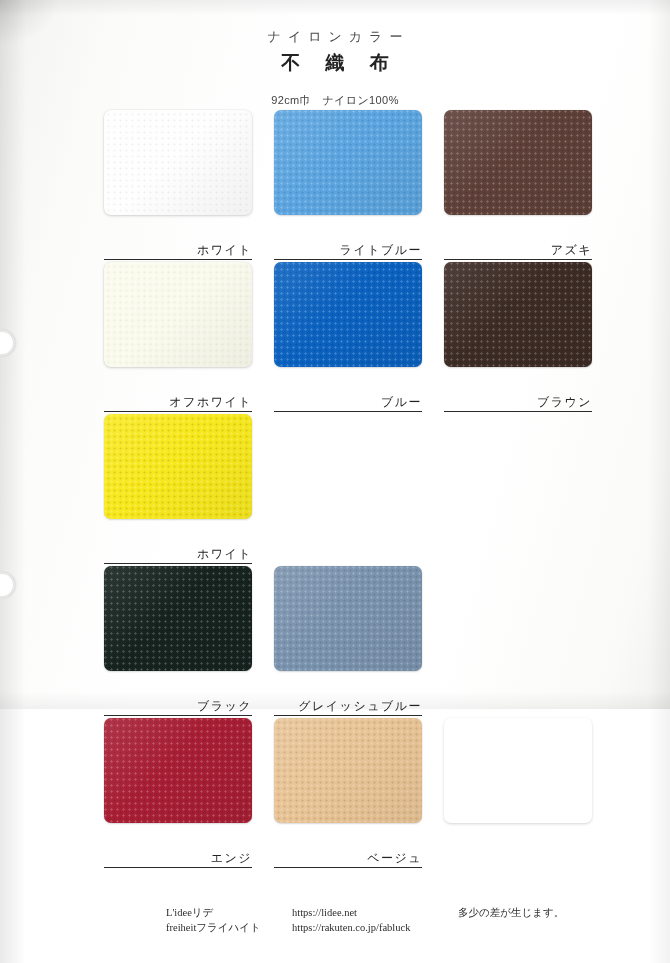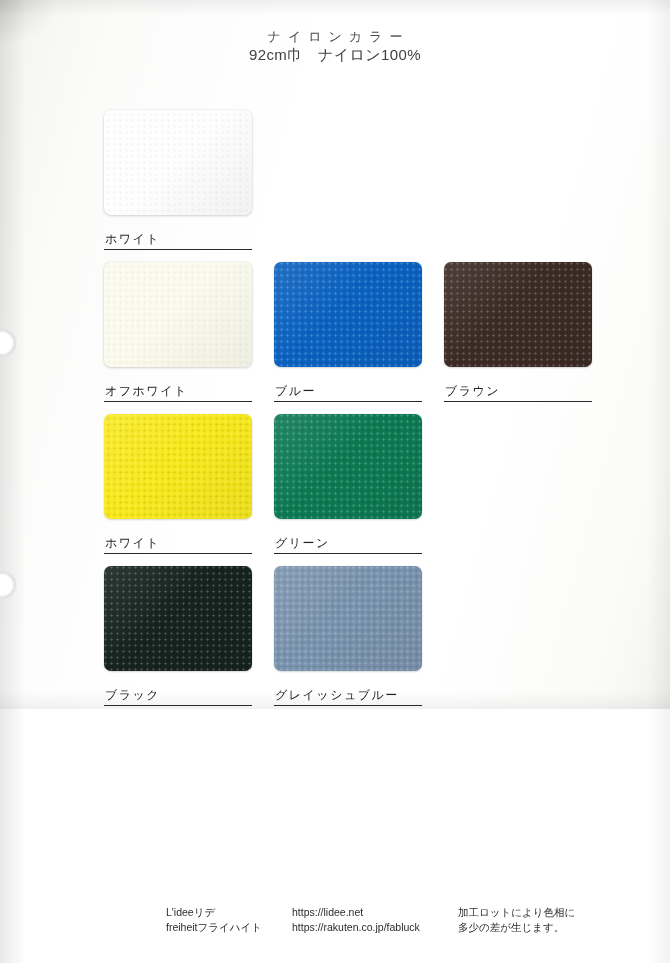--- a/index.html
+++ b/index.html
@@ -77,24 +77,24 @@
   #title-sub {
     font-size: 19px;
     font-weight: bold;
     letter-spacing: 10px;
     color: #232323;
     padding-left: 10px;
     margin-top: 5px;
     line-height: 24px;
   }
   #title-spec {
-    font-size: 15px;
+    font-size: 11px;
     letter-spacing: 0.4px;
     color: #3f3f3f;
-    margin-top: 2px;
+    margin-top: 18px;
     line-height: 14px;
   }
 
   
   #grid {
     position: absolute;
     left: 104px;
     top: 110px;
     width: 510px;
   }
@@ -141,24 +141,23 @@
     background: linear-gradient(135deg, rgba(255,255,255,0.10), rgba(255,255,255,0) 45%, rgba(0,0,0,0.05));
   }
   .swatch.empty {
     background: #ffffff;
     box-shadow: 0 1px 3px rgba(0,0,0,0.17);
   }
 
   
   .label-wrap {
     width: 148px;
-    margin-top: 18px;
-    text-align: left;
+    margin-top: 28px;
+    text-align: right;
     position: relative;
-    font-family: Liberation Mono, monospace;
   }
   .label-text {
     font-size: 12px;
     color: #232323;
     letter-spacing: 1.5px;
     line-height: 14px;
     padding-left: 1px;
     white-space: nowrap;
   }
   .label-rule {
@@ -179,53 +178,74 @@
     color: #2c2c2c;
     line-height: 15px;
   }
   #footer-inner {
     display: flex;
     padding-left: 166px;
   }
   #footer-brand { width: 126px; letter-spacing: 0px; }
   #footer-links { width: 166px; letter-spacing: 0px; }
   #footer-note  { width: 190px; letter-spacing: 0px; }
-  .foot-line { white-space: nowrap; }
+  .foot-line { white-space: nowrap; font-family: Liberation Serif, serif; }
 </style>
 </head>
 <body>
 
 <div id="sheet">
 
   <div id="paper-edge-top"></div>
   <div id="paper-edge-left"></div>
   <div id="paper-edge-right"></div>
   <div id="paper-edge-bottom"></div>
   <div id="corner-smudge"></div>
 
   <div class="punch-hole" id="hole-1"></div>
   <div class="punch-hole" id="hole-2"></div>
 
   <div id="header">
     <div id="title-main">ナイロンカラー</div>
+    <div id="title-sub">不 織 布</div>
     <div id="title-spec">92cm巾　ナイロン100%</div>
   </div>
 
   <div id="grid">
       <div class="grid-row">
         <div class="cell">
           <div class="swatch pale" style="background: rgb(254, 254, 254);">
             <div class="tex"></div>
             <div class="sheen"></div>
           </div>
           <div class="label-wrap">
             <div class="label-text">ホワイト</div>
             <div class="label-rule"></div>
           </div>
         </div>
+        <div class="cell">
+          <div class="swatch" style="background: rgb(92, 165, 224);">
+            <div class="tex"></div>
+            <div class="sheen"></div>
+          </div>
+          <div class="label-wrap">
+            <div class="label-text">ライトブルー</div>
+            <div class="label-rule"></div>
+          </div>
+        </div>
+        <div class="cell">
+          <div class="swatch" style="background: rgb(94, 64, 56);">
+            <div class="tex"></div>
+            <div class="sheen"></div>
+          </div>
+          <div class="label-wrap">
+            <div class="label-text">アズキ</div>
+            <div class="label-rule"></div>
+          </div>
+        </div>
       </div>
       <div class="grid-row">
         <div class="cell">
           <div class="swatch pale" style="background: rgb(250, 250, 236);">
             <div class="tex"></div>
             <div class="sheen"></div>
           </div>
           <div class="label-wrap">
             <div class="label-text">オフホワイト</div>
             <div class="label-rule"></div>
@@ -256,65 +276,83 @@
         <div class="cell">
           <div class="swatch" style="background: rgb(247, 232, 28);">
             <div class="tex"></div>
             <div class="sheen"></div>
           </div>
           <div class="label-wrap">
             <div class="label-text">ホワイト</div>
             <div class="label-rule"></div>
           </div>
         </div>
-        <div class="cell">
-          <div class="swatch" style="background: rgb(13, 122, 84);">
-            <div class="tex"></div>
-            <div class="sheen"></div>
-          </div>
-          <div class="label-wrap">
-            <div class="label-text">グリーン</div>
-            <div class="label-rule"></div>
-          </div>
-        </div>
       </div>
       <div class="grid-row">
         <div class="cell">
           <div class="swatch" style="background: rgb(22, 35, 31);">
             <div class="tex"></div>
             <div class="sheen"></div>
           </div>
           <div class="label-wrap">
             <div class="label-text">ブラック</div>
             <div class="label-rule"></div>
           </div>
         </div>
         <div class="cell">
           <div class="swatch" style="background: rgb(122, 147, 174);">
             <div class="tex"></div>
             <div class="sheen"></div>
           </div>
           <div class="label-wrap">
             <div class="label-text">グレイッシュブルー</div>
+            <div class="label-rule"></div>
+          </div>
+        </div>
+      </div>
+      <div class="grid-row">
+        <div class="cell">
+          <div class="swatch" style="background: rgb(168, 30, 52);">
+            <div class="tex"></div>
+            <div class="sheen"></div>
+          </div>
+          <div class="label-wrap">
+            <div class="label-text">エンジ</div>
+            <div class="label-rule"></div>
+          </div>
+        </div>
+        <div class="cell">
+          <div class="swatch" style="background: rgb(232, 195, 149);">
+            <div class="tex"></div>
+            <div class="sheen"></div>
+          </div>
+          <div class="label-wrap">
+            <div class="label-text">ベージュ</div>
+            <div class="label-rule"></div>
+          </div>
+        </div>
+        <div class="cell">
+          <div class="swatch pale empty" style="background: rgb(255, 255, 255);"></div>
+          <div class="label-wrap blank">
+            <div class="label-text"></div>
             <div class="label-rule"></div>
           </div>
         </div>
       </div>
     </div>
 
   <div id="footer">
     <div id="footer-inner">
       <div id="footer-brand">
         <div class="foot-line">L'ideeリデ</div>
         <div class="foot-line">freiheitフライハイト</div>
       </div>
       <div id="footer-links">
         <div class="foot-line">https://lidee.net</div>
         <div class="foot-line">https://rakuten.co.jp/fabluck</div>
       </div>
       <div id="footer-note">
-        <div class="foot-line">加工ロットにより色相に</div>
         <div class="foot-line">多少の差が生じます。</div>
       </div>
     </div>
   </div>
 
 </div>
 
 </body></html>

